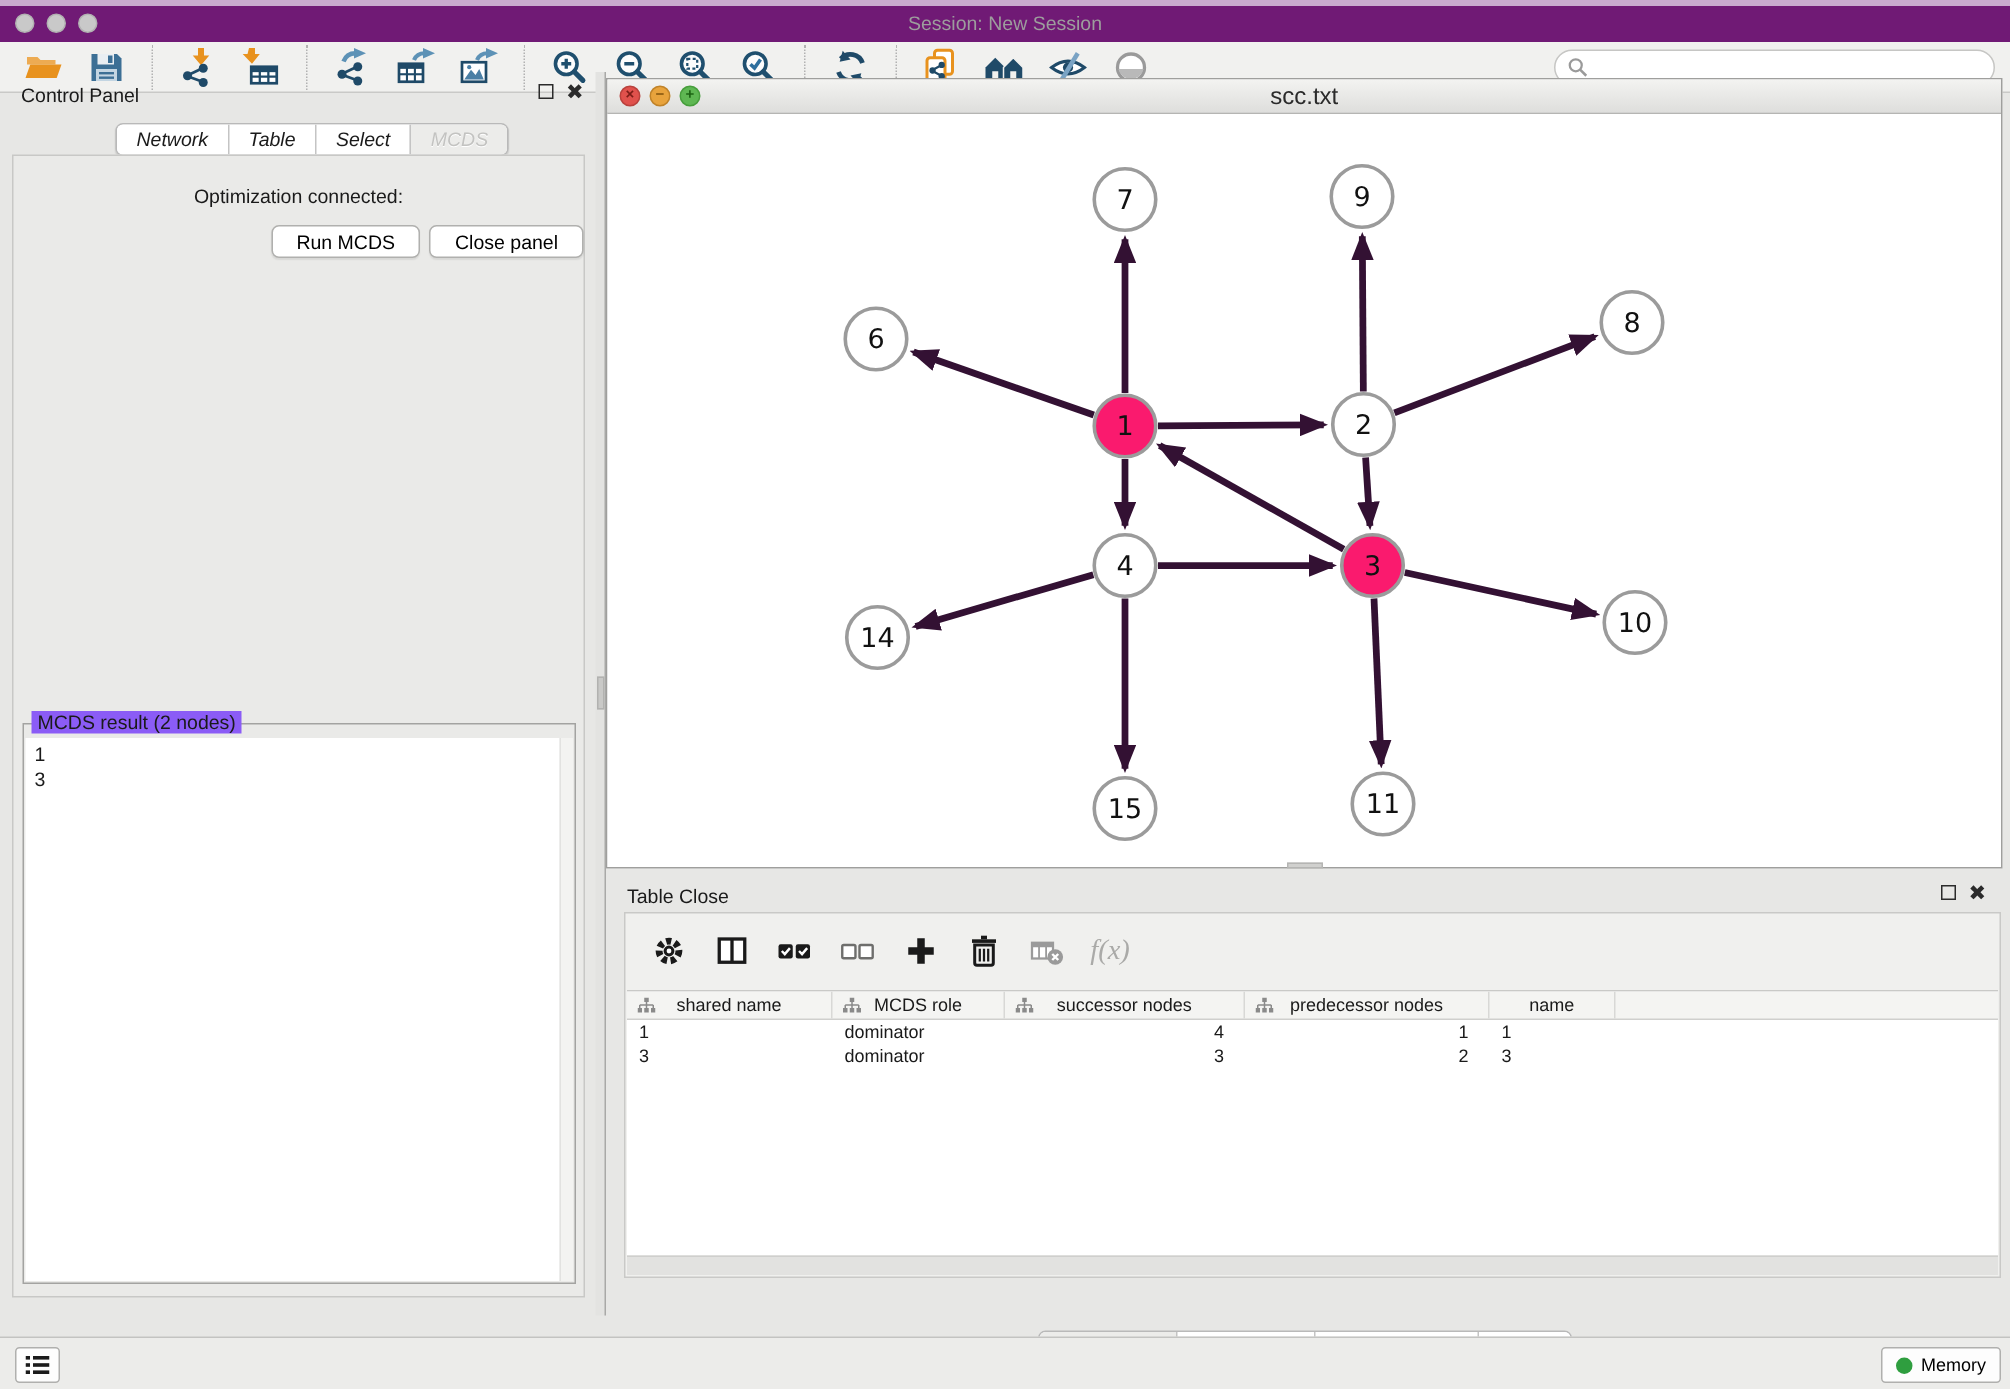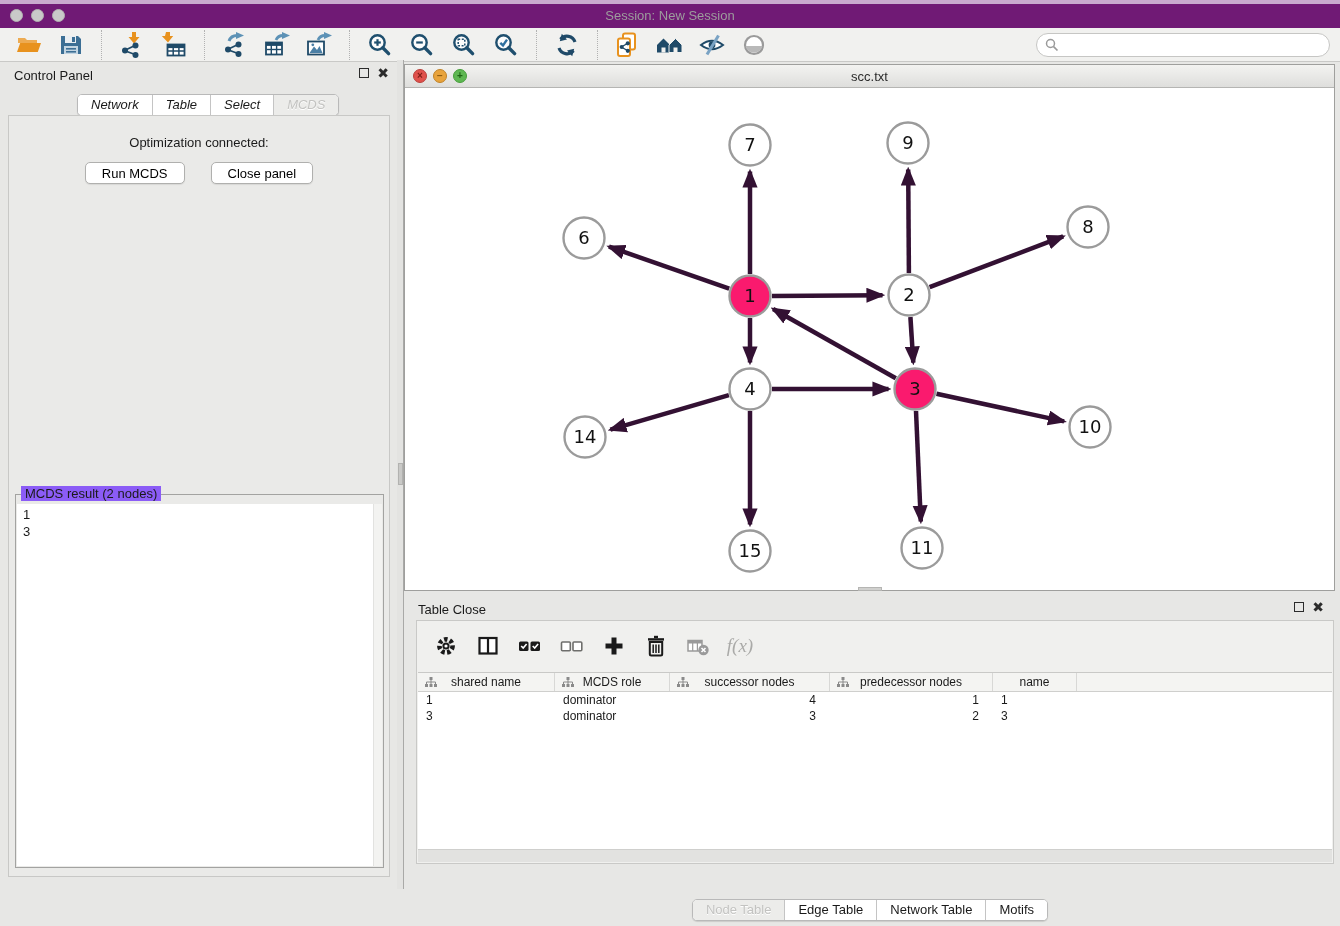--- a/index.html
+++ b/index.html
@@ -19,21 +19,21 @@
   
   .toolbar{position:absolute;left:0;top:28px;width:100%;height:34px;background:#f1f1ef;
     border-bottom:1px solid #c9c9c7;display:flex;align-items:center;padding-left:8px;}
   .tb{width:32px;height:32px;border:none;background:none;padding:2px;margin:0 5px;
     display:flex;align-items:center;justify-content:center;cursor:default;}
   .tsep{width:1px;height:30px;border-left:1px dotted #b2b2b2;margin:0 9px;}
   .searchbox{position:absolute;right:10px;top:5px;width:294px;height:24px;background:#fff;
     border:1px solid #c6c6c4;border-radius:12px;display:flex;align-items:center;padding:0 8px;}
   .searchbox input{border:none;outline:none;flex:1;font-size:12px;background:transparent;margin-left:5px;}
   
-  .main{position:absolute;left:0;top:60px;width:100%;height:829px;padding-left:48px;}
+  .main{position:absolute;left:0;top:48px;width:100%;height:829px;padding-left:48px;}
   
   .control-panel{position:absolute;left:0;top:0;width:397px;height:829px;}
   .cp-header{position:absolute;left:0;top:0;width:100%;height:30px;}
   .panel-title{position:absolute;left:14px;top:8px;font-size:13px;color:#1a1a1a;}
   .win-btns{position:absolute;right:8px;top:7px;display:flex;gap:8px;align-items:center;}
   .float-icon{width:10px;height:10px;border:1.6px solid #2b2b2b;display:inline-block;}
   .close-icon{font-size:14px;font-weight:bold;color:#2b2b2b;line-height:12px;}
   .tabbar{display:flex;border:1px solid #b9b9b9;border-radius:5px;overflow:hidden;background:#fff;
     box-shadow:0 1px 1px rgba(0,0,0,0.12);}
   .cp-tabs{position:absolute;left:77px;top:34px;font-style:italic;}
@@ -41,40 +41,40 @@
     border-left:1px solid #c4c4c4;cursor:default;white-space:nowrap;}
   .tabbar .tab:first-child{border-left:none;}
   .tabbar .tab.active{background:#ececea;color:#c3c3c1;text-shadow:0 1px 0 #fff;}
   .cp-body{position:absolute;left:8px;right:7px;top:55px;bottom:12px;background:#eaeae8;
     border:1px solid #c8c8c6;}
   .crit-label{margin-top:19px;text-align:center;font-size:13px;}
   .selectbox{position:relative;margin:9px auto 0;width:308px;height:22px;background:#fff;
     border:1px solid #b5b5b3;border-radius:5px;font-size:13px;line-height:20px;padding:0 24px 0 12px;
     box-shadow:0 1px 1px rgba(0,0,0,0.08);white-space:nowrap;overflow:hidden;}
   .selectbox svg{position:absolute;right:6px;top:3px;}
-  .btn-row{margin-top:12px;display:flex;justify-content:center;gap:26px;}
+  .btn-row{margin-top:12px;display:flex;justify-content:flex-end;gap:6px;}
   .pushbtn{height:22px;background:#fff;border:1px solid #b0b0ae;border-radius:5px;font-size:13px;
     padding:0 16px;font-family:inherit;box-shadow:0 1px 1px rgba(0,0,0,0.08);cursor:default;}
   .groupbox{position:absolute;left:6px;right:5px;top:378px;bottom:8px;border:1px solid #a3a3a1;}
   .groupbox legend,
   .gb-legend{position:absolute;left:5px;top:-9px;background:#8b5cf6;padding:0 4px;font-size:13px;}
   .gb-white{position:absolute;left:1px;right:1px;top:9px;bottom:1px;background:#fff;overflow:hidden;}
   .gb-text{padding:2px 6px;font-size:13px;line-height:17px;white-space:pre;}
   .gb-scroll{position:absolute;right:0;top:0;bottom:0;width:9px;background:#f3f3f1;border-left:1px solid #e2e2e0;}
   
   .v-divider{position:absolute;left:397px;top:0;width:7px;height:829px;background:#e3e3e1;
     border-right:1px solid #a9a9a7;}
   .divider-handle{position:absolute;left:1px;top:403px;width:5px;height:22px;background:#c9c9c7;border:1px solid #b2b2b0;}
   
   .right-col{position:absolute;left:404px;top:0;width:932px;height:829px;}
   .net-window{position:absolute;left:0;top:4px;width:931px;height:527px;border:1px solid #9f9f9d;
     background:#fff;}
   .net-titlebar{position:relative;height:23px;background:linear-gradient(#f3f3f1,#dededc);
     border-bottom:1px solid #b5b5b3;}
-  .net-title{position:absolute;left:0;right:0;top:0;height:23px;line-height:23px;text-align:center;font-size:13px;color:#2b2b2b;}
+  .net-title{position:absolute;left:0;right:0;top:0;height:23px;line-height:23px;text-align:center;font-size:16px;color:#2b2b2b;}
   .lights{position:absolute;left:8px;top:4px;display:flex;gap:6px;}
   .light{width:14px;height:14px;border-radius:50%;display:flex;align-items:center;justify-content:center;
     font-size:10px;font-weight:bold;line-height:1;}
   .light.red{background:#e0514c;border:1px solid #b9423d;color:#7c1d17;}
   .light.yellow{background:#e8a33c;border:1px solid #c08329;color:#8a5a10;}
   .light.green{background:#5eb752;border:1px solid #479e3c;color:#1d6414;}
   .net-canvas{position:relative;width:929px;height:502px;background:#fff;}
   .net-grip{position:absolute;left:453px;bottom:-1px;width:24px;height:4px;background:#d0d0ce;border:1px solid #b5b5b3;}
   
   .table-panel{position:absolute;left:0;top:534px;width:932px;height:295px;}
@@ -539,14 +539,30 @@
               <div class="tab active">Node Table</div>
               <div class="tab">Edge Table</div>
               <div class="tab">Network Table</div>
               <div class="tab">Motifs</div>
             </div>
         </div>
       </div>
     </div>
   </div>
 
+  <div class="statusbar">
+    <button class="sb-btn sb-list">
+      <svg width="16" height="14" viewBox="0 0 16 14">
+        <rect x="0" y="1" width="3" height="2.4" fill="#1a1a1a"></rect>
+          <rect x="5" y="1" width="11" height="2.4" fill="#1a1a1a"></rect>
+        <rect x="0" y="5.8" width="3" height="2.4" fill="#1a1a1a"></rect>
+          <rect x="5" y="5.8" width="11" height="2.4" fill="#1a1a1a"></rect>
+        <rect x="0" y="10.6" width="3" height="2.4" fill="#1a1a1a"></rect>
+          <rect x="5" y="10.6" width="11" height="2.4" fill="#1a1a1a"></rect>
+      </svg>
+    </button>
+    <button class="sb-btn sb-mem">
+      <span class="mem-dot"></span>
+      <span>Memory</span>
+    </button>
+  </div>
 
 </div>
 
 </body></html>

